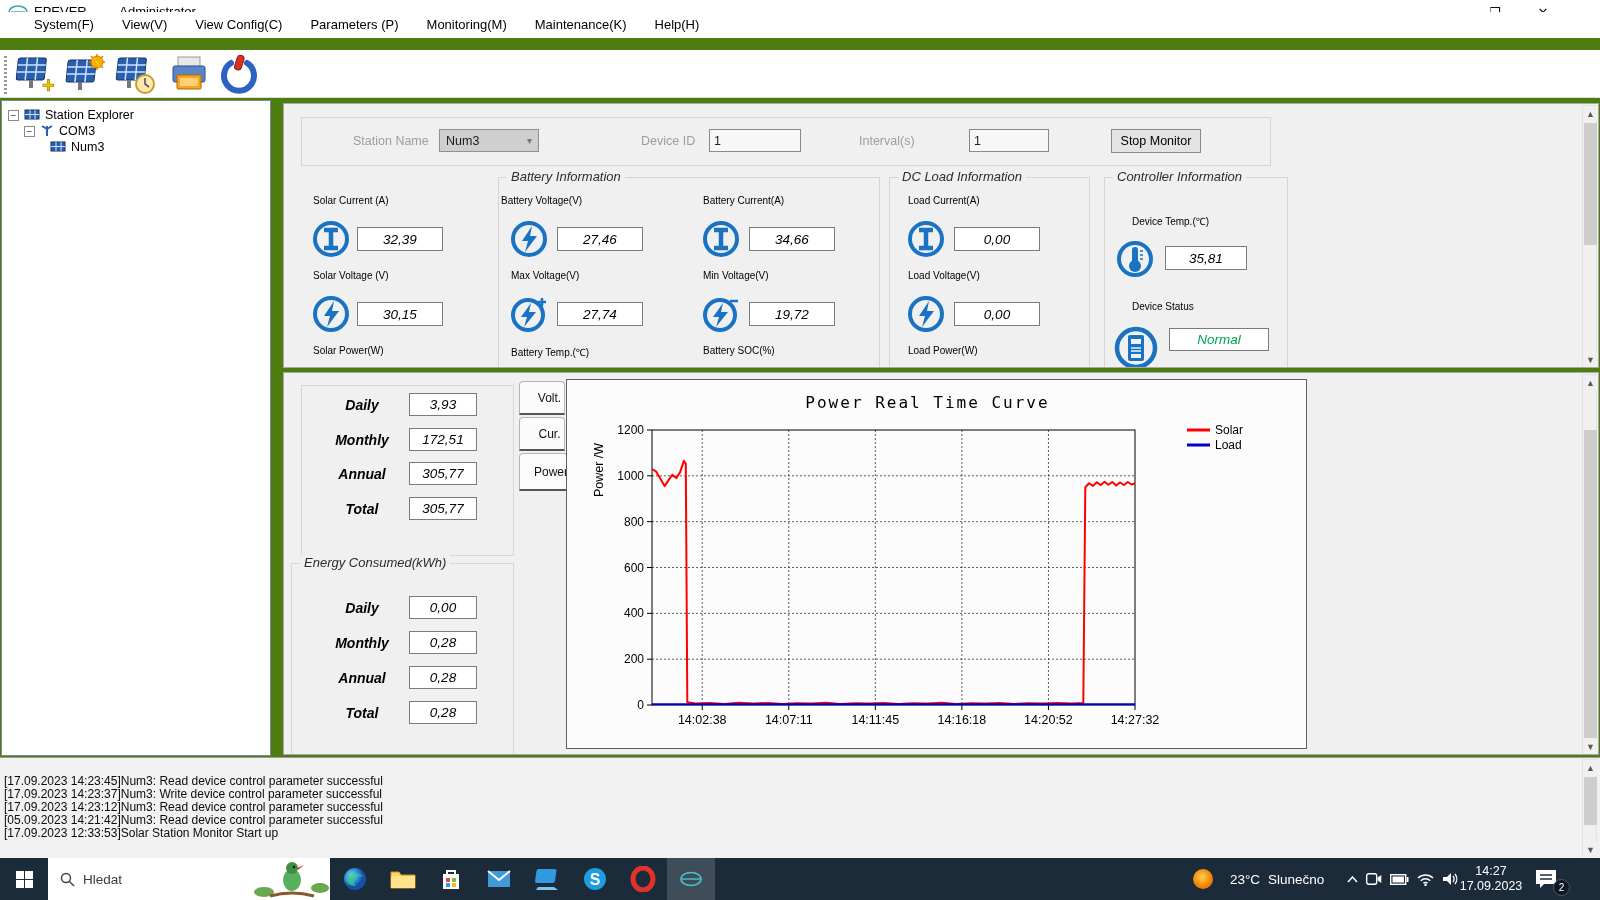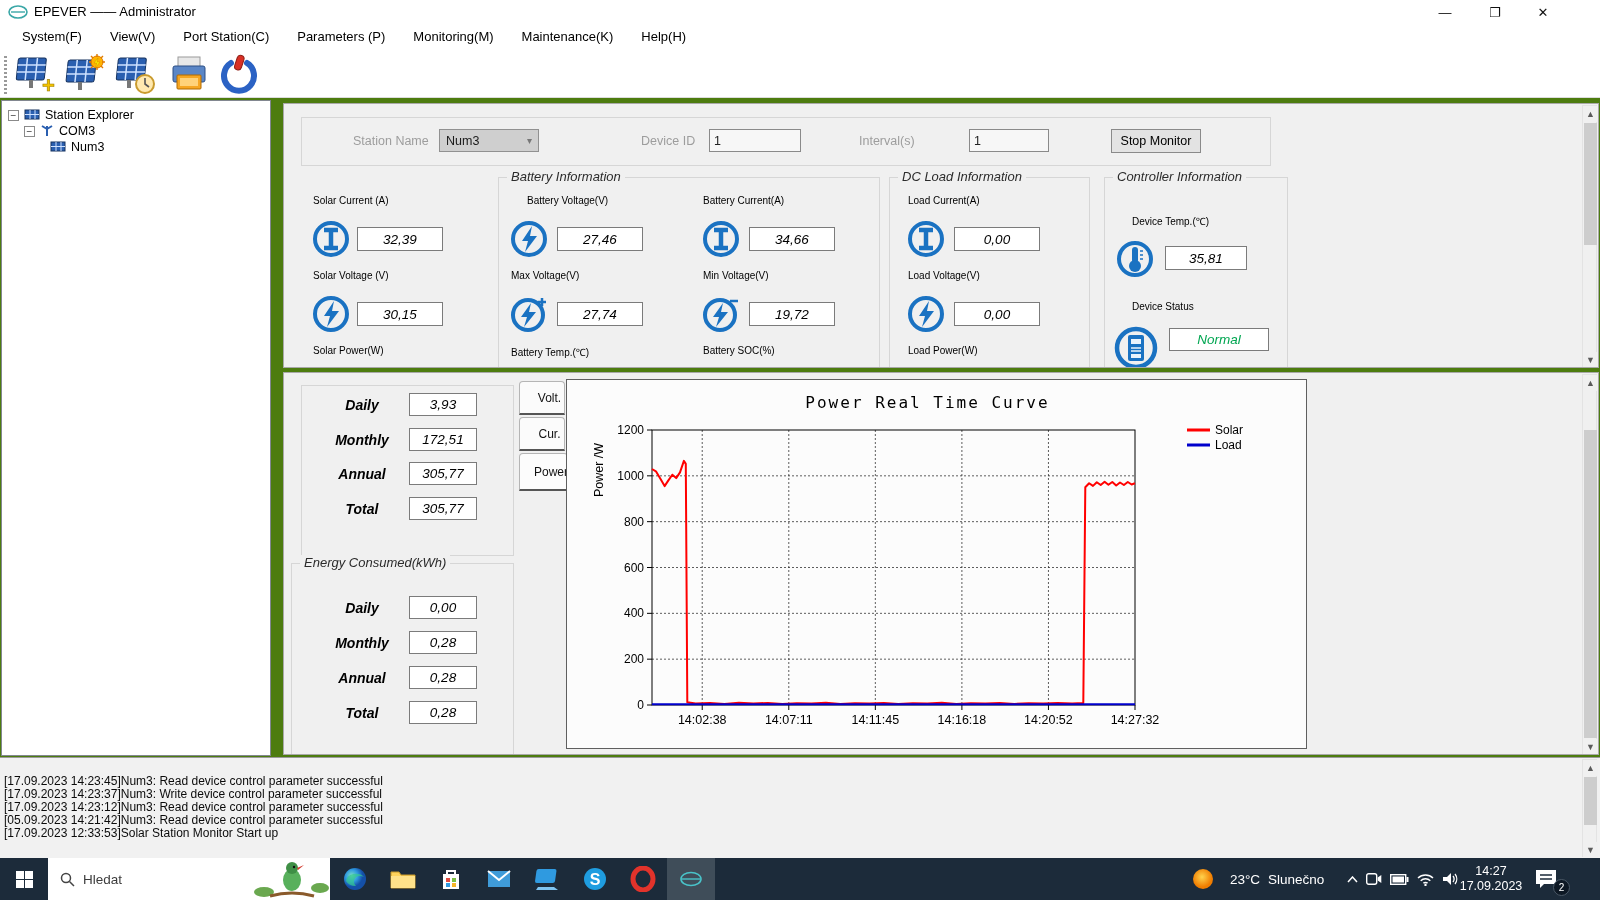--- a/index.html
+++ b/index.html
@@ -4,21 +4,21 @@
 <style>
   html,body{margin:0;padding:0;}
   body{width:1600px;height:900px;overflow:hidden;font-family:"Liberation Sans",sans-serif;background:#f0f0f0;}
   .screen{position:relative;width:1600px;height:900px;background:#4d7c0f;border-radius:21px;}
   .abs{position:absolute;}
 
   
   .titlebar{left:0;top:0;width:1600px;height:24px;background:#ffffff;}
   .title-text{left:34px;top:4px;font-size:13px;color:#000;}
   .winbtn{top:0;width:38px;height:24px;display:flex;align-items:center;justify-content:center;color:#111;font-size:13px;}
-  .menubar{left:0;top:24px;width:1600px;height:26px;background:#ffffff;display:flex;align-items:center;padding-left:8px;box-sizing:border-box;}
+  .menubar{left:0;top:12px;width:1600px;height:26px;background:#ffffff;display:flex;align-items:center;padding-left:20px;box-sizing:border-box;}
   .menu-item{padding:0 14px;font-size:13px;line-height:26px;color:#000;}
   .toolbar{left:0;top:50px;width:1600px;height:48px;background:#ffffff;border-bottom:1px solid #dcdcdc;box-sizing:border-box;}
   .grip{left:4px;top:56px;width:3px;height:38px;background-image:repeating-linear-gradient(#9a9a9a 0 2px,transparent 2px 4px);}
   .toolbtn{top:53px;width:42px;height:42px;}
 
   
   .tree-panel{left:1px;top:100px;width:270px;height:656px;background:#ffffff;border:1px solid #828790;box-sizing:border-box;}
   .tree-row{position:absolute;height:16px;display:flex;align-items:center;font-size:12.5px;color:#000;}
   .expander{width:11px;height:11px;border:1px solid #8a8a8a;background:#fff;display:inline-flex;align-items:center;justify-content:center;font-size:10px;line-height:9px;color:#333;box-sizing:border-box;margin-right:5px;}
   .tree-icon{margin-right:5px;}
@@ -76,21 +76,21 @@
     </svg>
     <div class="abs title-text">EPEVER —— Administrator</div>
     <div class="abs winbtn" style="left:1426px">—</div>
     <div class="abs winbtn" style="left:1476px">❐</div>
     <div class="abs winbtn" style="left:1524px">✕</div>
   </div>
 
   <div class="abs menubar">
     <div class="menu-item">System(F)</div>
     <div class="menu-item">View(V)</div>
-    <div class="menu-item">Port Station(C)</div>
+    <div class="menu-item">View Config(C)</div>
     <div class="menu-item">Parameters (P)</div>
     <div class="menu-item">Monitoring(M)</div>
     <div class="menu-item">Maintenance(K)</div>
     <div class="menu-item">Help(H)</div>
   </div>
 
   <div class="abs toolbar"></div>
   <div class="abs grip"></div>
 
   <svg class="abs toolbtn" style="left:15px" viewBox="0 0 42 42">
@@ -174,21 +174,21 @@
     <svg class="abs" style="left:27px;top:190px" width="40" height="40" viewBox="0 0 40 40">
       <circle cx="20" cy="20" r="16" fill="none" stroke="#1a72c2" stroke-width="4"></circle>
       <path d="M23 7 L13 22 h6 L16 33 L28 17 h-7 z" fill="#1a72c2"></path>
     </svg>
     <div class="vbox" style="left:73px;top:198px;width:86px;height:24px">30,15</div>
     <div class="info-label" style="left:29px;top:241px">Solar Power(W)</div>
 
     <div class="gbox" style="left:214px;top:73px;width:380px;height:200px">
       <span class="gbox-title">Battery Information</span>
     </div>
-    <div class="info-label" style="left:243px;top:91px">Battery Voltage(V)</div>
+    <div class="info-label" style="left:217px;top:91px">Battery Voltage(V)</div>
     <svg class="abs" style="left:225px;top:115px" width="40" height="40" viewBox="0 0 40 40">
       <circle cx="20" cy="20" r="16" fill="none" stroke="#1a72c2" stroke-width="4"></circle>
       <path d="M23 7 L13 22 h6 L16 33 L28 17 h-7 z" fill="#1a72c2"></path>
     </svg>
     <div class="vbox" style="left:273px;top:123px;width:86px;height:24px">27,46</div>
     <div class="info-label" style="left:419px;top:91px">Battery Current(A)</div>
     <svg class="abs" style="left:417px;top:115px" width="40" height="40" viewBox="0 0 40 40">
       <circle cx="20" cy="20" r="16" fill="none" stroke="#1a72c2" stroke-width="4"></circle>
       <path d="M13 11 h14 M13 29 h14 M20 11 v18" stroke="#1a72c2" stroke-width="4.5"></path>
     </svg>

